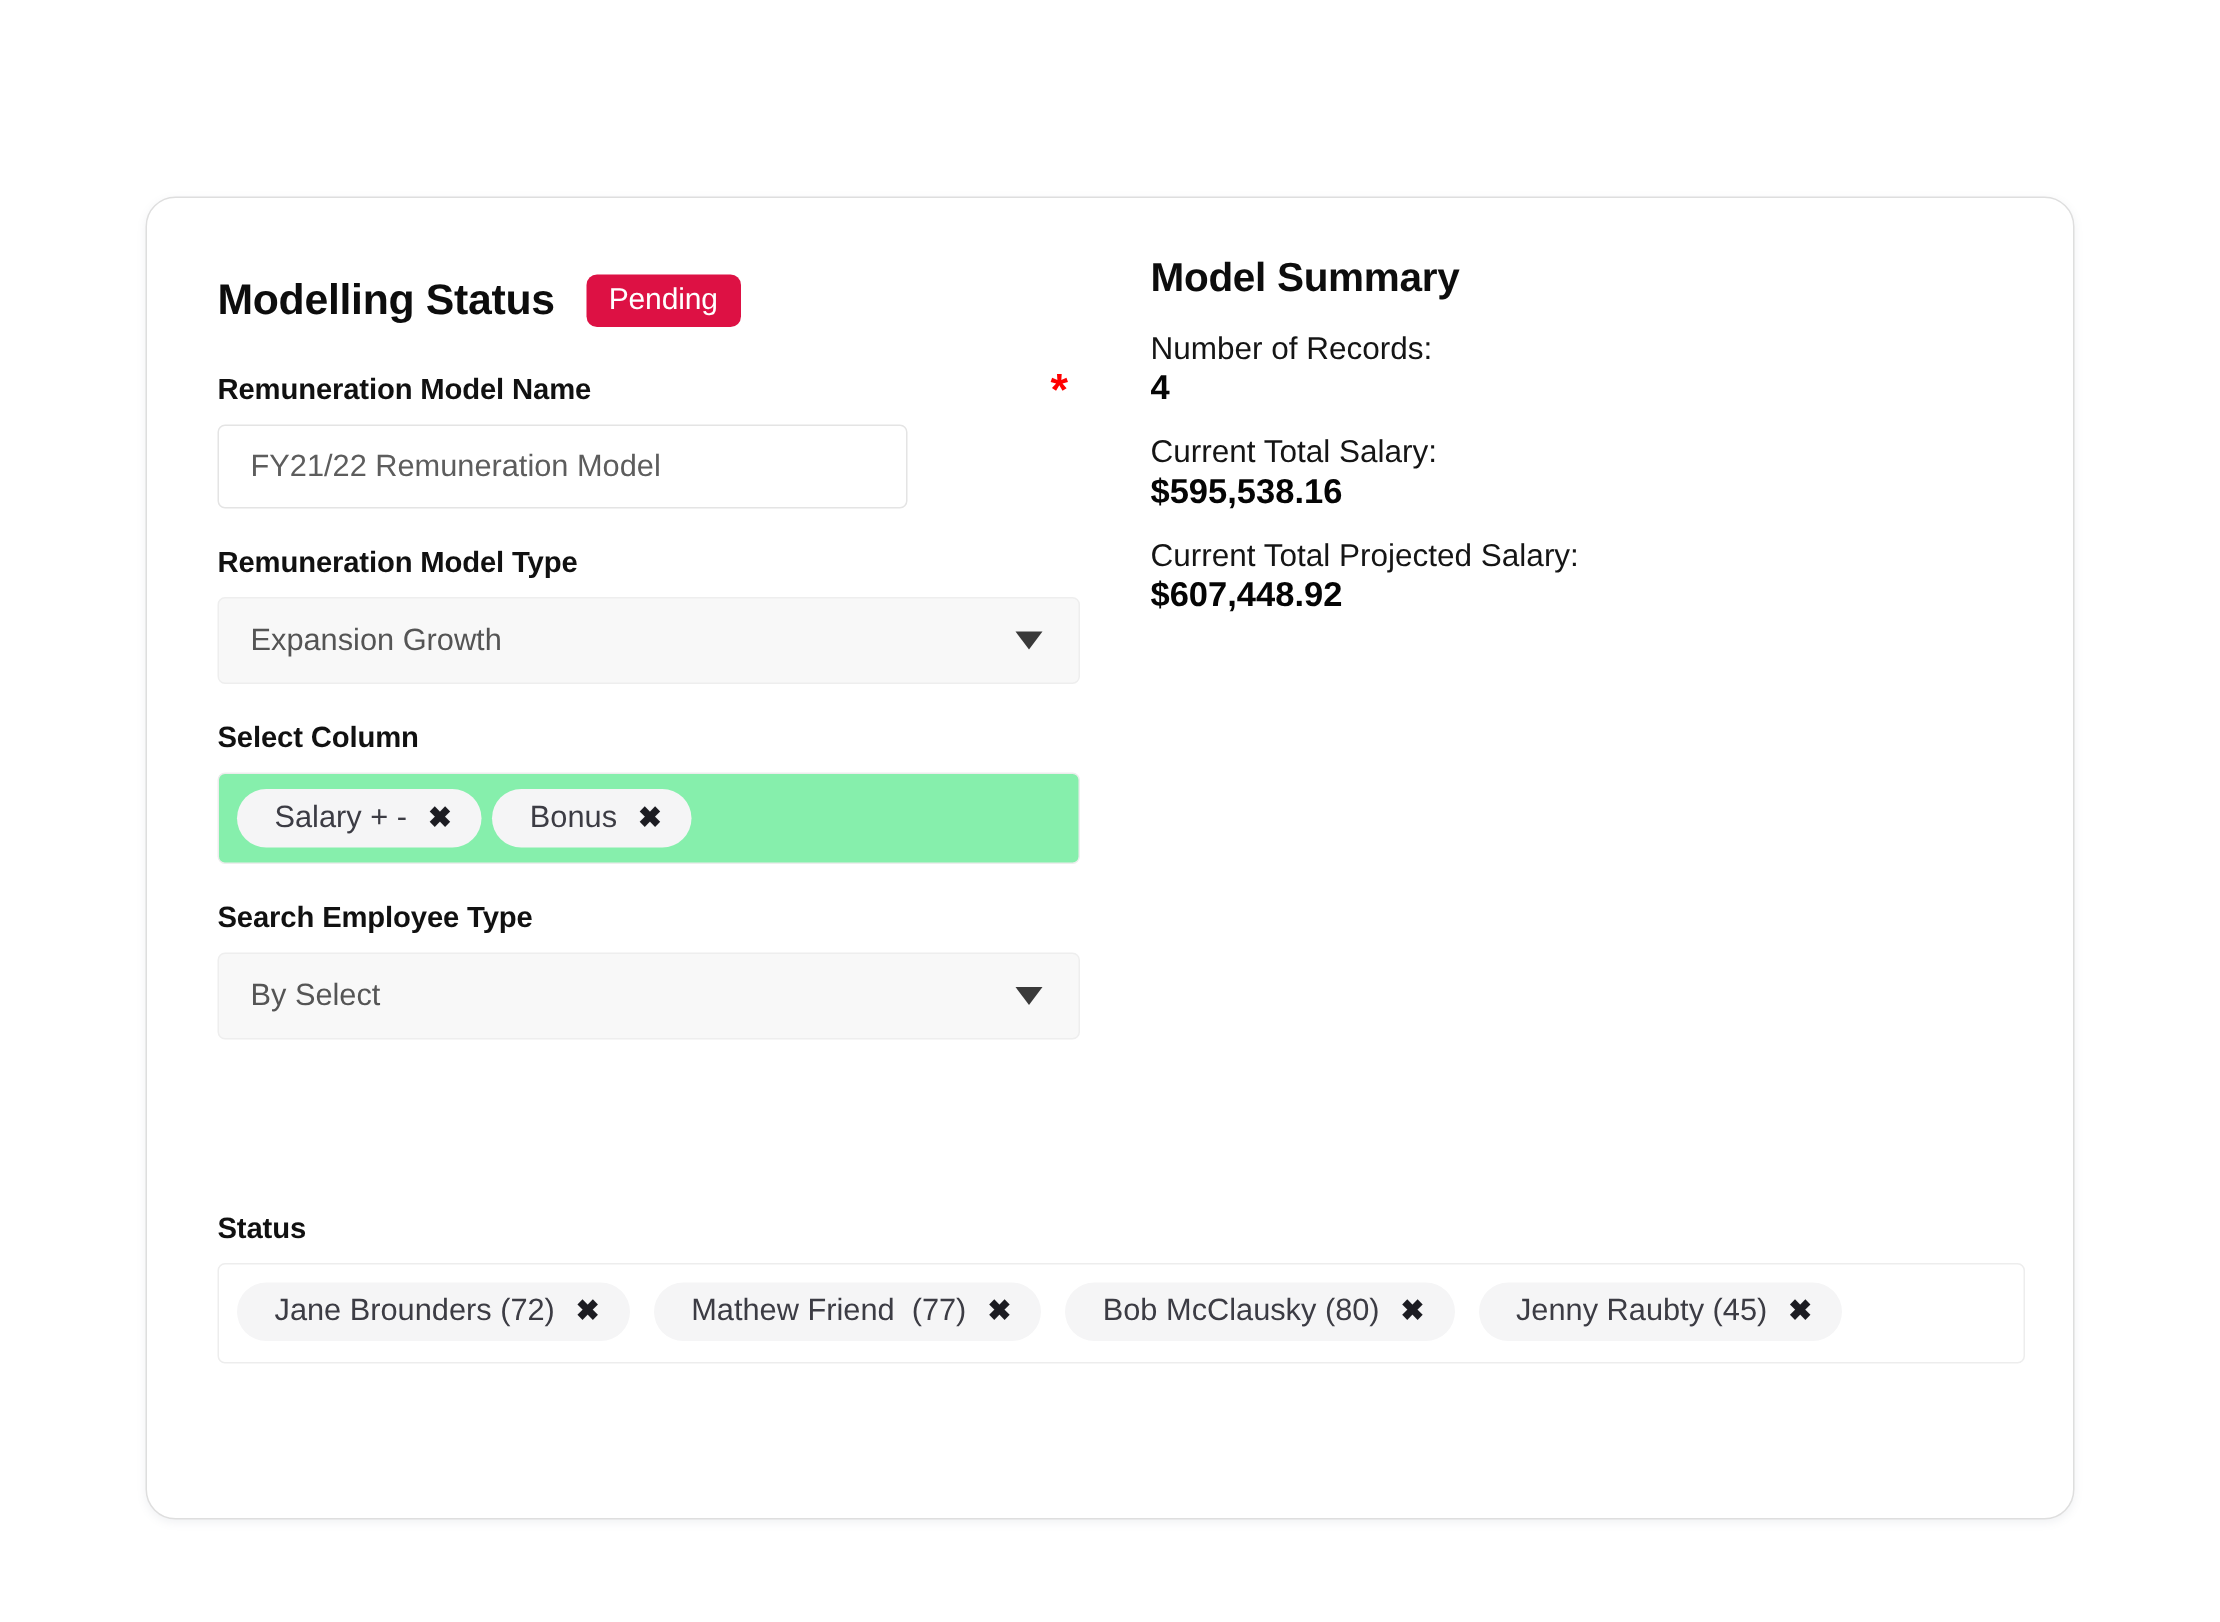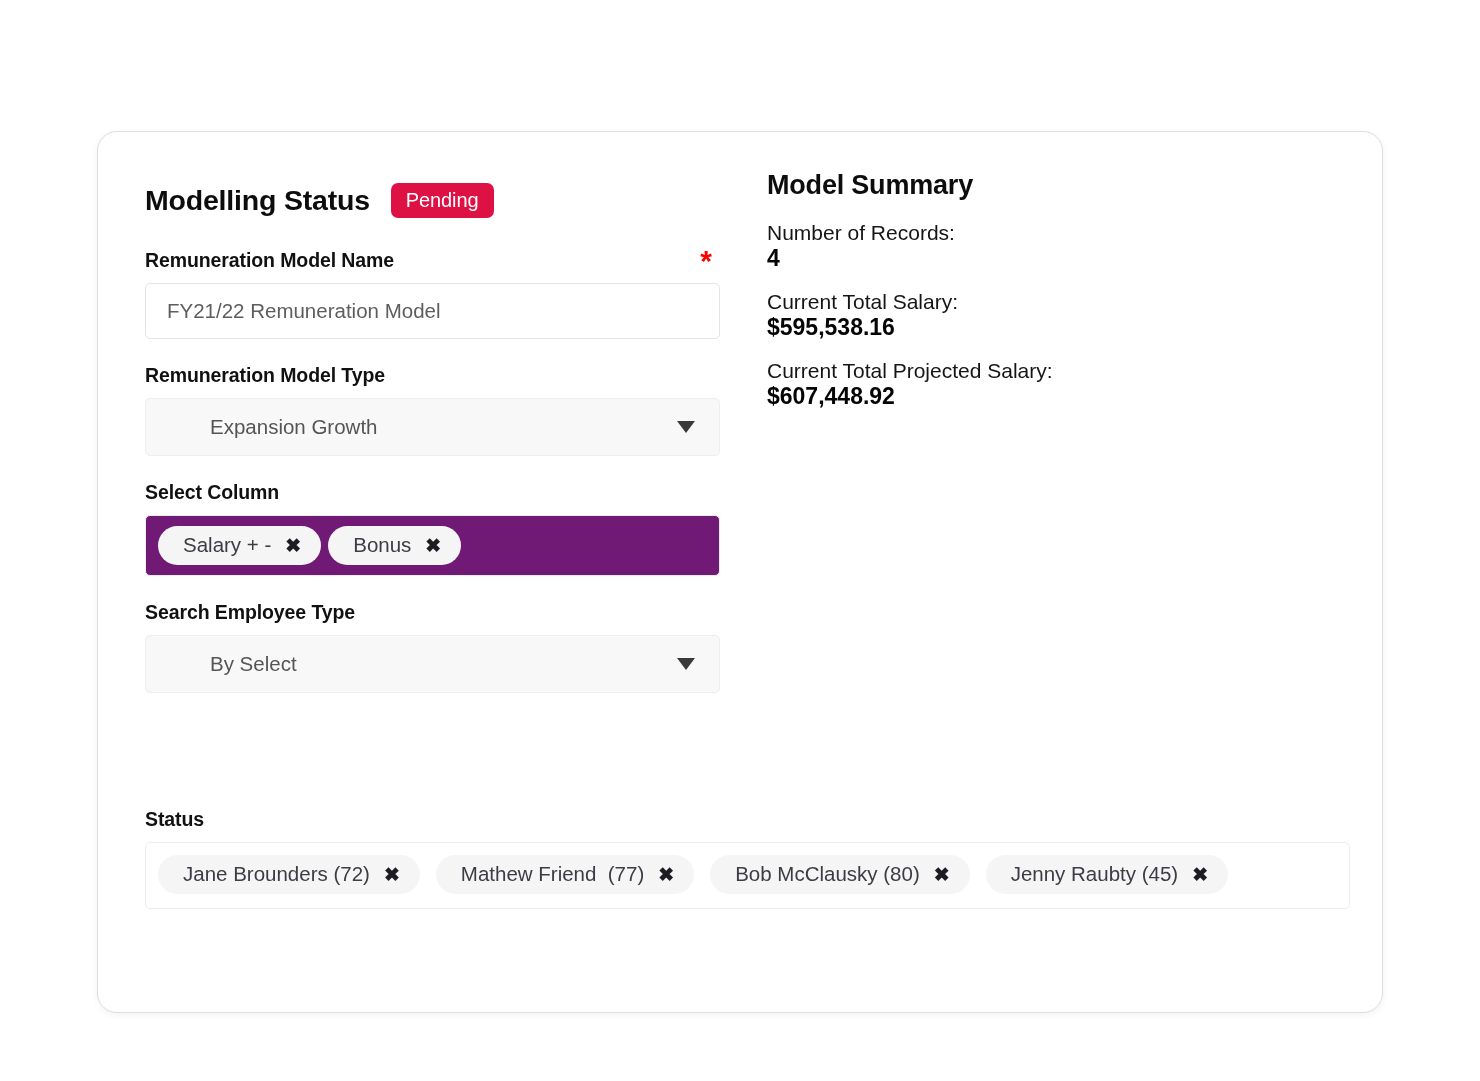--- a/index.html
+++ b/index.html
@@ -83,21 +83,21 @@
   }
   .required-star {
     color: #ff0000;
     font-size: 30px;
     line-height: 0.72;
     font-weight: bold;
     margin-right: 8px;
   }
 
   .text-input {
-    width: 575px;
+    width: 460px;
     height: 56px;
     box-sizing: border-box;
     background: #ffffff;
     border: 1px solid #e4e4e4;
     border-radius: 5px;
     font-family: "Liberation Sans", sans-serif;
     font-size: 20.5px;
     color: #5d5d5d;
     padding: 0 0 0 21px;
     outline: none;
@@ -107,42 +107,41 @@
   .select-box {
     position: relative;
     width: 575px;
     height: 58px;
     box-sizing: border-box;
     background: #f8f8f8;
     border: 1px solid #eeeeee;
     border-radius: 5px;
     display: flex;
     align-items: center;
-    padding-left: 43px;
   }
   .select-value {
     font-size: 20.5px;
     color: #555555;
     padding-left: 21px;
   }
   .select-arrow {
     position: absolute;
     right: 24px;
     top: 50%;
     transform: translateY(-50%);
     width: 0; height: 0;
     border-left: 9px solid transparent;
     border-right: 9px solid transparent;
     border-top: 12px solid #3a3a3a;
   }
 
   .chips-box {
     width: 575px;
     box-sizing: border-box;
-    background: #701a75;
+    background: #86efac;
     border: 1px solid #ededed;
     border-radius: 5px;
     padding: 10px 12px 10px 12px;
     display: flex;
     flex-wrap: wrap;
     gap: 7px;
     min-height: 58px;
     align-content: flex-start;
   }
 

